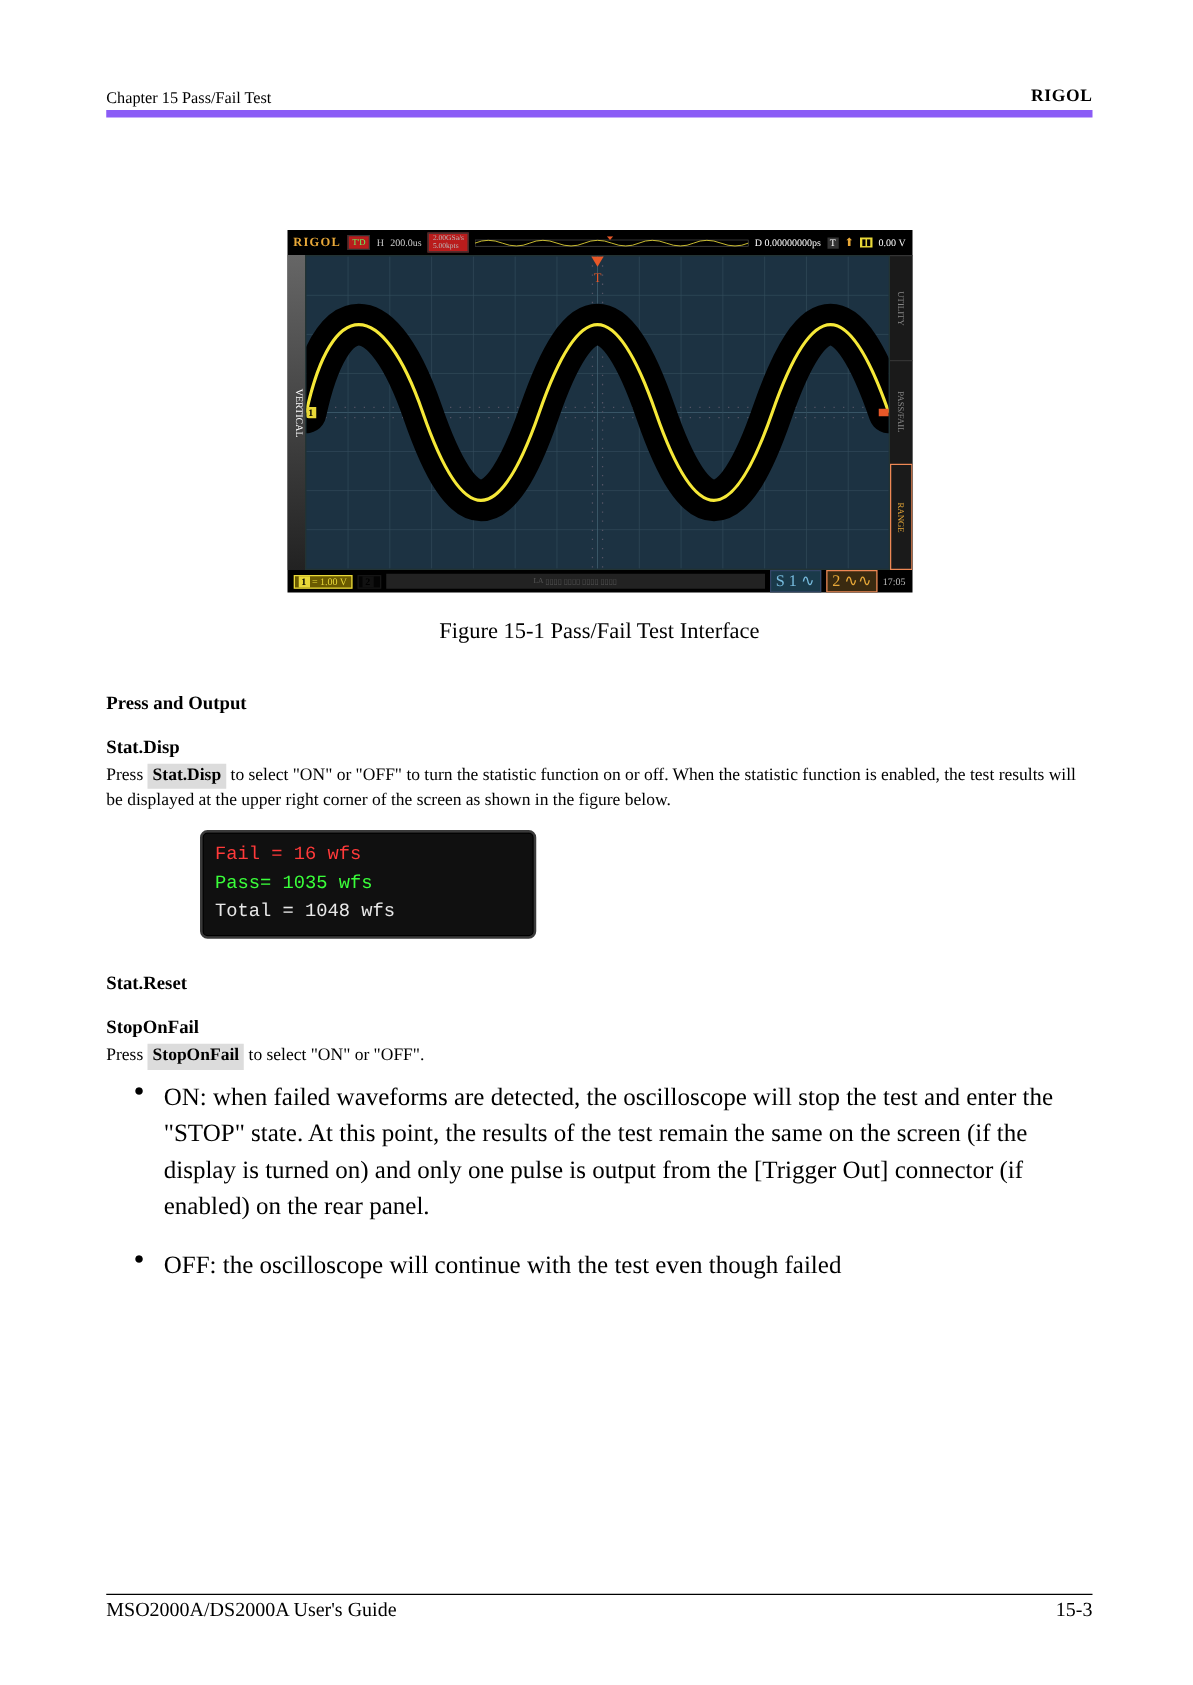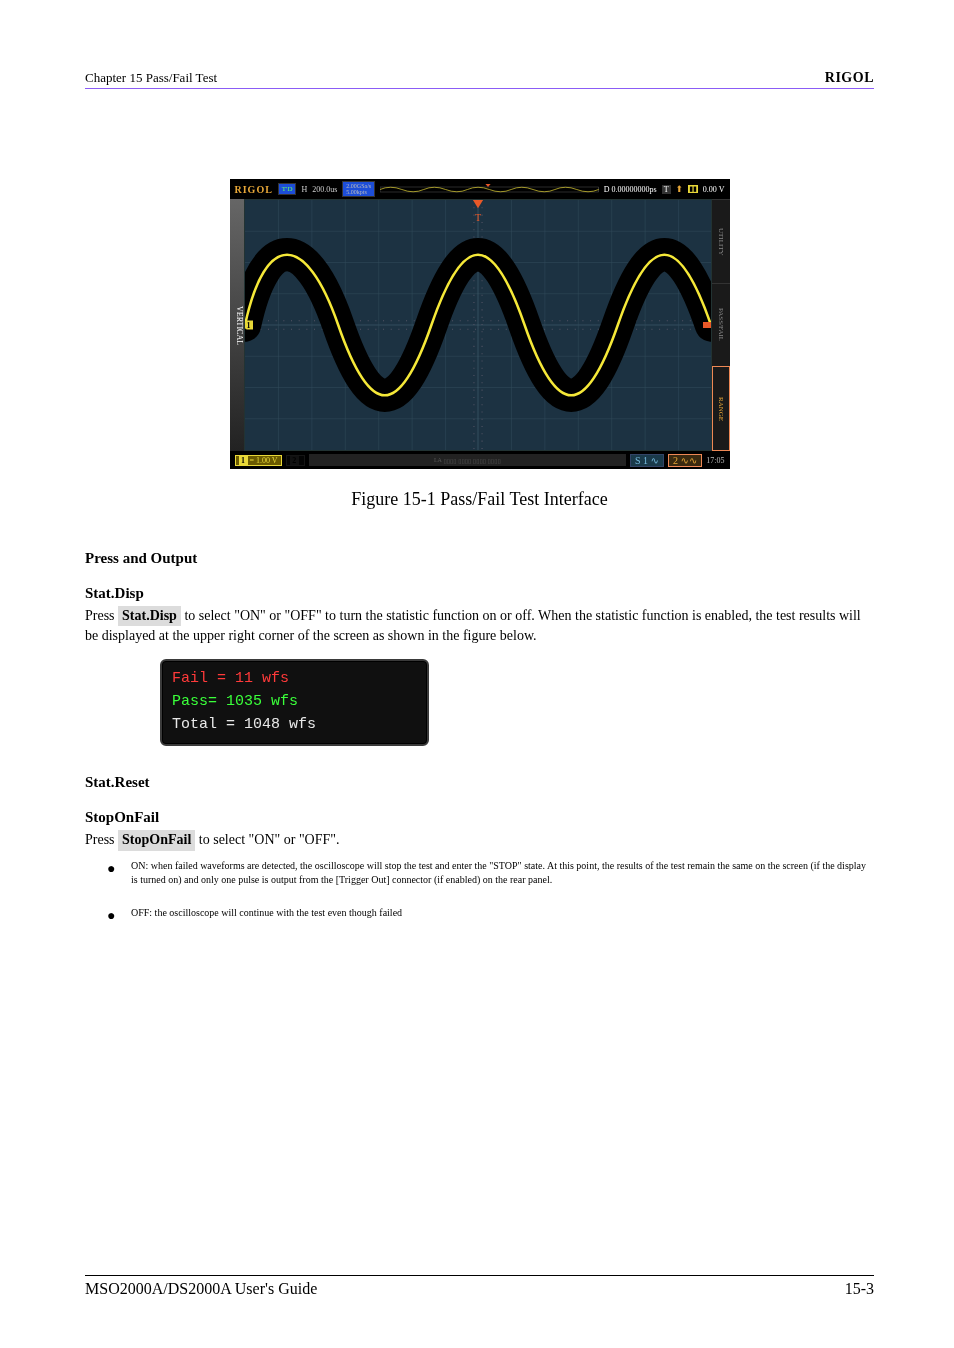--- a/index.html
+++ b/index.html
@@ -10,21 +10,21 @@
     color: #000;
     width: 954px;
   }
   .page {
     padding: 70px 80px 40px 85px;
     box-sizing: border-box;
     min-height: 1348px;
     position: relative;
   }
   .header-line {
-    border-bottom: 1px solid #8b5cf6;
+    border-bottom: 6px solid #8b5cf6;
     padding-bottom: 2px;
     margin-bottom: 8px;
     display: flex;
     justify-content: space-between;
     align-items: center;
     font-size: 13px;
   }
   .header-left {
     font-style: normal;
   }
@@ -59,21 +59,21 @@
     gap: 5px;
   }
   .scope-brand {
     font-weight: bold;
     color: #e8a838;
     font-family: serif;
     font-size: 10px;
     letter-spacing: 1px;
   }
   .scope-chip {
-    background: #1d4ed8;
+    background: #b91c1c;
     color: #bbb;
     font-size: 7px;
     padding: 1px 3px;
     border: 1px solid #333;
   }
   .scope-h { color:#ccc; font-size:8px; }
   .scope-ruler {
     flex: 1;
     height: 10px;
     display:flex;
@@ -192,21 +192,21 @@
     display:flex;
     align-items:center;
     justify-content:center;
     color:#555;
     font-size:6px;
   }
   .src-box {
     background:#1a3a4a;
     border:1px solid #346;
     color:#7bd;
-    font-size:10px;
+    font-size:13px;
     padding:0 4px;
   }
   .src-box.orange { border-color:#e85; color:#e8a838; background:#3a2a10; }
   .time-box {
     color:#bbb;
     font-size:8px;
     margin-left:auto;
   }
 
   
@@ -256,21 +256,21 @@
 
   
   .bullets {
     list-style: none;
     padding: 0 0 0 22px;
     margin: 0;
   }
   .bullets li {
     position: relative;
     padding-left: 24px;
-    font-size: 10px;
+    font-size: 20px;
     line-height: 1.45;
     margin-bottom: 18px;
   }
   .bullets li::before {
     content: "\25CF";
     position: absolute;
     left: 0;
     top: 0;
     font-size: 14px;
   }
@@ -411,21 +411,21 @@
 
   <div class="section-h">Press and Output</div>
 
   <div class="section-h">Stat.Disp</div>
   <div class="para">
     <span>Press </span><span class="softkey">Stat.Disp</span><span> to select "ON" or "OFF" to turn the statistic function on or off. When the statistic function is enabled, the test results will be displayed at the upper right corner of the screen as shown in the figure below.</span>
   </div>
 
   <div class="stats-wrap">
     <div class="stats-box">
-      <div class="stat-fail">Fail  = 11  wfs</div>
+      <div class="stat-fail">Fail  = 16  wfs</div>
       <div class="stat-pass">Pass= 1035  wfs</div>
       <div class="stat-total">Total = 1048  wfs</div>
     </div>
   </div>
 
   <div class="section-h">Stat.Reset</div>
 
   <div class="section-h">StopOnFail</div>
   <div class="para">
     <span>Press </span><span class="softkey">StopOnFail</span><span> to select "ON" or "OFF".</span>

